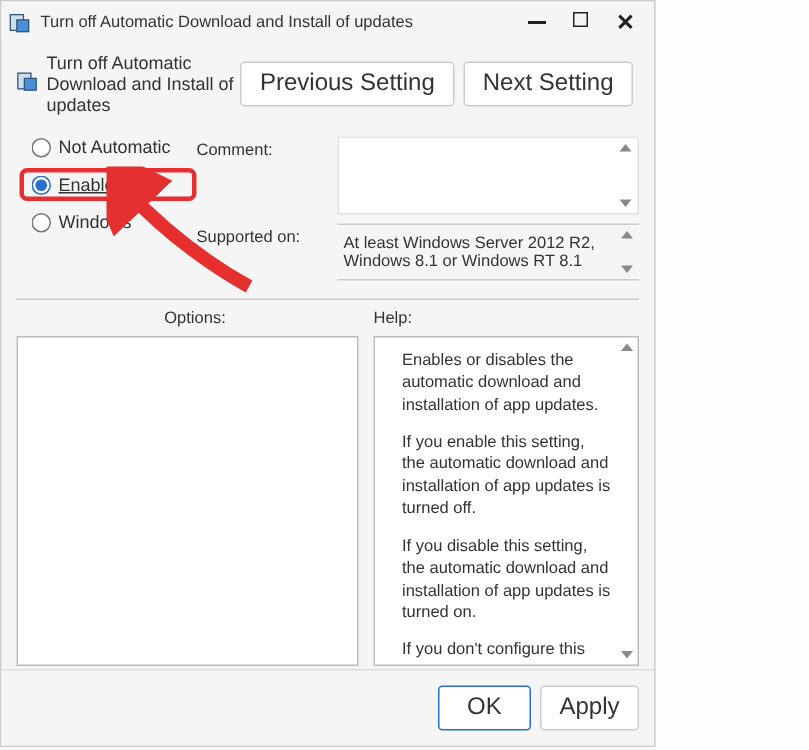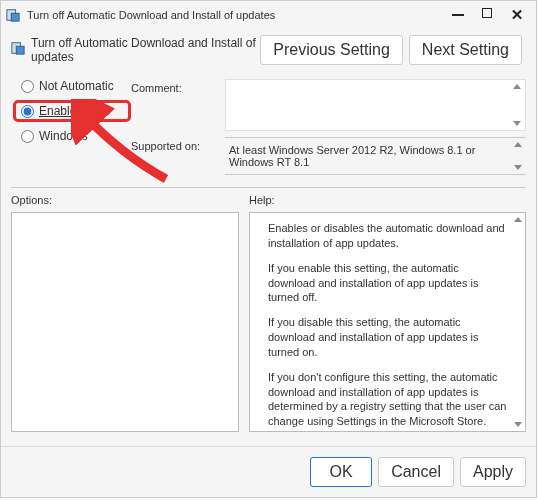--- a/index.html
+++ b/index.html
@@ -1,17 +1,17 @@
 <!DOCTYPE html>
 <html><head>
   <meta charset="utf-8">
   <style>
     * { box-sizing: border-box; margin: 0; padding: 0; font-family: "Segoe UI", Tahoma, sans-serif; }
     body { background: #fdfdfd; width: 539px; height: 500px; overflow: hidden; }
-    .window { border: 1px solid #ccc; width: 537px; height: 498px; display: flex; flex-direction: column; background: #f5f5f5; }
+    .window { border: 1px solid #ccc; width: 437px; height: 498px; display: flex; flex-direction: column; background: #f5f5f5; }
     .titlebar { display: flex; align-items: center; height: 28px; padding: 0 4px; background: #f5f5f5; }
     .titlebar .icon-slot { width: 16px; height: 16px; margin-right: 6px; display: flex; align-items: center; justify-content: center; }
     .titlebar .title { font-size: 11px; color: #333; flex: 1; }
     .titlebar .winbtns { display: flex; gap: 18px; padding-right: 8px; }
     .winbtn { width: 14px; height: 14px; display: flex; align-items: center; justify-content: center; font-size: 13px; color: #222; }
     .winbtn.sq { border: 1.5px solid #222; width: 10px; height: 10px; }
     .winbtn.dash { width: 12px; height: 1.5px; background: #222; margin-top: 6px; }
     .winbtn.x { font-weight: bold; font-size: 15px; }
     .content { flex: 1; display: flex; flex-direction: column; padding: 6px 10px 0 10px; }
     .row1 { display: flex; align-items: center; }
@@ -28,21 +28,21 @@
     .fields-col { flex: 1; display: flex; flex-direction: column; gap: 6px; }
     .field-row { display: flex; align-items: flex-start; gap: 8px; }
     .field-label { font-size: 11px; color: #333; width: 86px; padding-top: 3px; }
     .comment-box { flex: 1; background: #fff; border: 1px solid #e0e0e0; height: 52px; position: relative; }
     .supported-box { flex: 1; border-top: 1px solid #ccc; border-bottom: 1px solid #ccc; padding: 6px 4px 6px 4px; font-size: 11px; color: #333; position: relative; min-height: 36px; }
     .scroll-tri { position: absolute; right: 4px; width: 0; height: 0; border-left: 4px solid transparent; border-right: 4px solid transparent; }
     .tri-up { border-bottom: 5px solid #888; top: 4px; }
     .tri-down { border-top: 5px solid #888; bottom: 4px; }
     .panels-header { display: flex; margin-top: 12px; border-top: 1px solid #ccc; padding-top: 6px; }
     .panel-label { font-size: 11px; color: #333; }
-    .panel-label.left { width: 238px; }
+    .panel-label.left { width: 238px; text-align: center; }
     .panels { display: flex; gap: 10px; margin-top: 6px; flex: 1; }
     .panel { background: #fff; border: 1px solid #bbb; font-size: 11px; color: #333; }
     .panel.options { width: 228px; height: 220px; }
     .panel.help { flex: 1; height: 220px; padding: 8px 18px 8px 8px; overflow: hidden; position: relative; }
     .panel.help .scroll-tri { right: 3px; }
     .panel.help p { margin-bottom: 10px; line-height: 1.35; margin-left: 10px; }
     .footer { display: flex; justify-content: flex-end; gap: 6px; padding: 10px 10px; border-top: 1px solid #ddd; background: #f5f5f5; }
     .footer .btn { min-width: 62px; text-align: center; }
     .footer .btn.primary { border-color: #2a6fcf; }
     .policy-icon { width: 14px; height: 14px; }
@@ -142,17 +142,16 @@
         <p>If you don't configure this setting, the automatic download and installation of app updates is determined by a registry setting that the user can change using Settings in the Microsoft Store.</p>
         <div class="scroll-tri tri-up"></div>
         <div class="scroll-tri tri-down"></div>
       </div>
     </div>
 
   </div>
 
   <div class="footer">
     <button class="btn primary">OK</button>
-    <button class="btn">Cancel</button>
     <button class="btn">Apply</button>
   </div>
 
 </div>
 
 </body></html>

